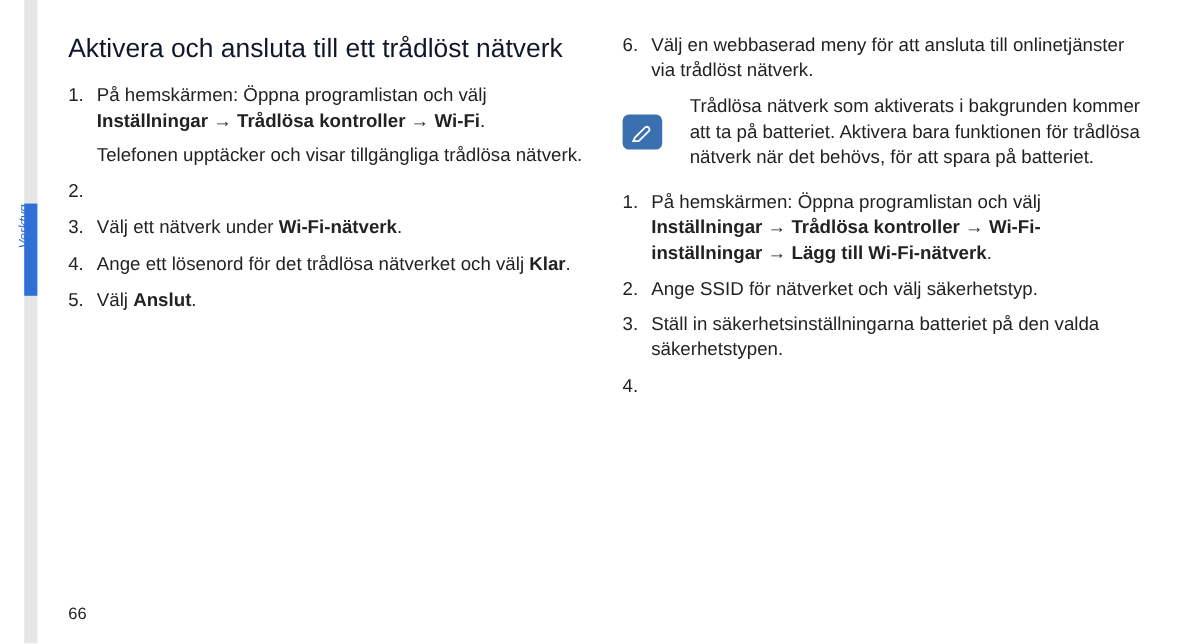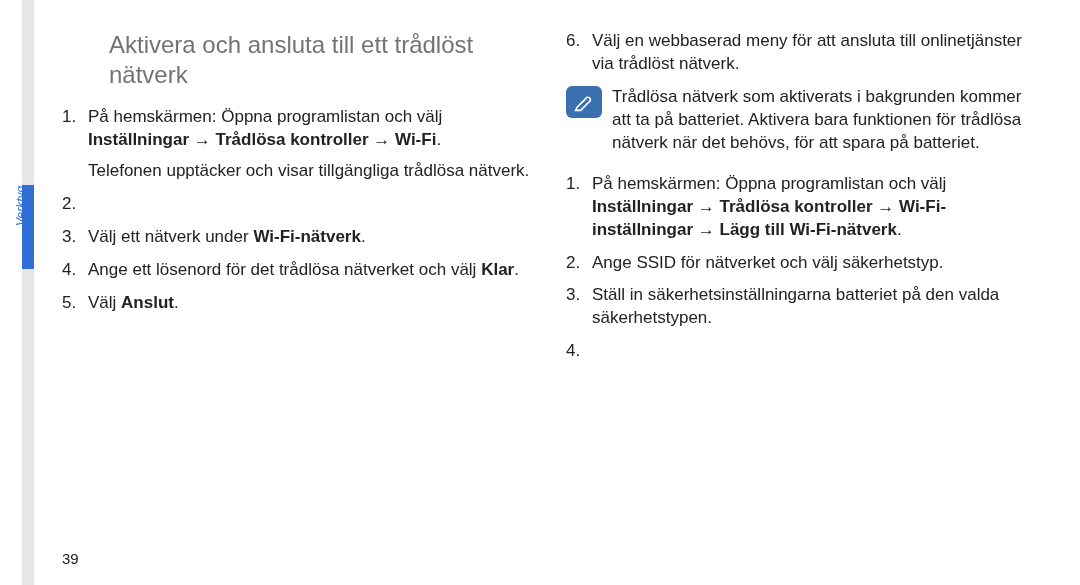--- a/index.html
+++ b/index.html
@@ -5,28 +5,28 @@
   * { margin: 0; padding: 0; box-sizing: border-box; }
   html, body { width: 1080px; height: 585px; background: #fff; font-family: Arial, Helvetica, sans-serif; color: #222; }
   .page { position: relative; width: 1080px; height: 585px; }
   .side-bar { position: absolute; left: 0; top: 0; width: 38px; height: 585px; }
   .side-seg1 { position: absolute; left: 22px; top: 0; width: 12px; height: 185px; background: #e6e6e6; }
   .side-seg2 { position: absolute; left: 22px; top: 185px; width: 12px; height: 84px; background: #2f6fd6; }
   .side-seg3 { position: absolute; left: 22px; top: 269px; width: 12px; height: 316px; background: #e6e6e6; }
   .side-label { position: absolute; left: 14px; top: 226px; transform: rotate(-90deg); transform-origin: left top; font-size: 12px; font-style: italic; color: #2f6fd6; white-space: nowrap; }
   .content { position: absolute; left: 62px; top: 30px; display: flex; gap: 30px; }
   .col { width: 474px; font-size: 17px; line-height: 1.35; }
-  h2 { color: #737373; font-weight: 400; font-size: 24px; line-height: 1.25; margin-bottom: 16px; margin-left: 47px; }
+  h2 { color: #0f172a; font-weight: 400; font-size: 24px; line-height: 1.25; margin-bottom: 16px; }
   ol { list-style: none; }
   ol > li { display: table; margin-bottom: 10px; }
   ol > li > .num { display: table-cell; width: 26px; vertical-align: top; padding-right: 2px; }
   ol > li > .txt { display: table-cell; vertical-align: top; }
   .sub { margin-top: 8px; }
   .bold { font-weight: 700; }
-  .note-box { display: flex; gap: 10px; margin: 6px 0 18px 0; align-items: flex-start; }
+  .note-box { display: flex; gap: 25px; margin: 6px 0 18px 0; align-items: center; }
   .note-icon { width: 36px; height: 32px; flex: 0 0 36px; border-radius: 6px; background: #3a6fb0; display: flex; align-items: center; justify-content: center; }
   .note-icon svg { width: 20px; height: 20px; stroke: #fff; fill: none; }
   .note-text { flex: 1; }
   .page-num { position: absolute; left: 62px; bottom: 18px; font-size: 15px; }
 </style>
 </head>
 <body>
 
 <div class="page">
   <div class="side-bar">
@@ -111,14 +111,14 @@
           </span>
         </li>
         <li>
           <span class="num">4.</span>
         </li>
       </ol>
     </div>
 
   </div>
 
-  <div class="page-num">39</div>
+  <div class="page-num">66</div>
 </div>
 
 </body></html>

